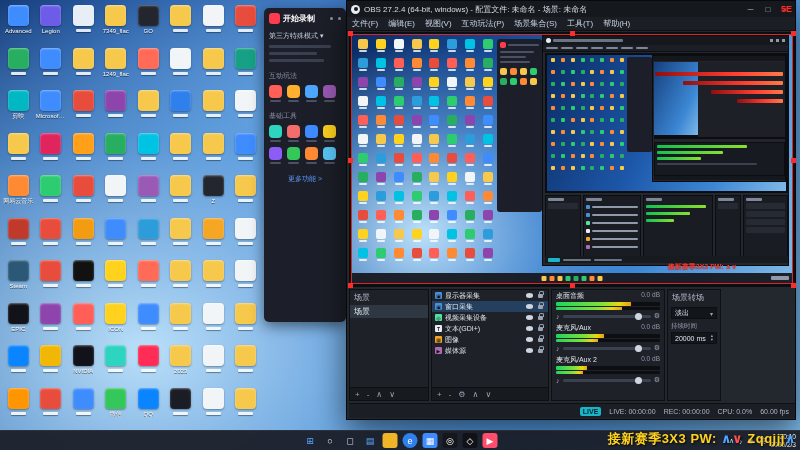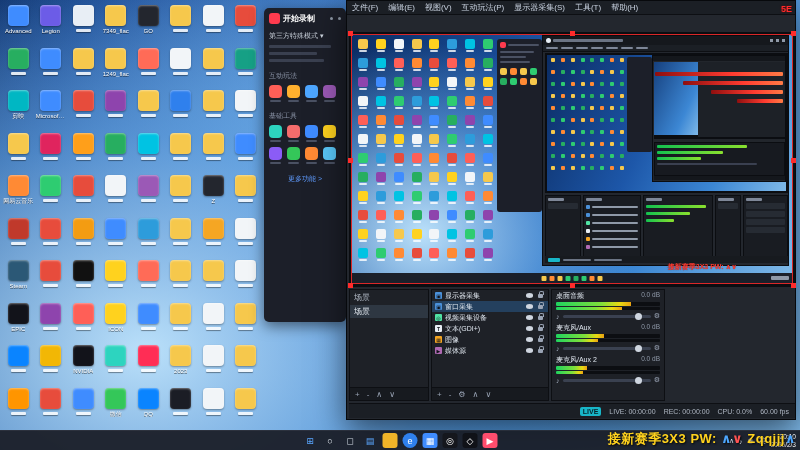--- a/index.html
+++ b/index.html
@@ -548,26 +548,33 @@
           <div class="cmp-tile-w">
             <div class="cmp-tile" style="background: rgb(90, 200, 250);"></div>
             <div class="cmp-tbar"></div>
           </div>
         </div>
       </div>
     <div class="cmp-more">更多功能 &gt;</div>
   </div>
 
   <div id="obs">
+    <div class="obs-titlebar">
+      <div class="obs-logo"></div>
+      <div class="obs-title-text">OBS 27.2.4 (64-bit, windows) - 配置文件: 未命名 - 场景: 未命名</div>
+      <span class="winbtn">─</span>
+      <span class="winbtn">□</span>
+      <span class="winbtn">×</span>
+    </div>
     <div class="obs-menubar" id="obs-menubar">
         <span class="menu-item">文件(F)</span>
         <span class="menu-item">编辑(E)</span>
         <span class="menu-item">视图(V)</span>
         <span class="menu-item">互动玩法(P)</span>
-        <span class="menu-item">显示器采集(S)</span>
+        <span class="menu-item">场景集合(S)</span>
         <span class="menu-item">工具(T)</span>
         <span class="menu-item">帮助(H)</span>
       </div>
 
     <div class="obs-preview">
       <div class="capture">
         <div id="cap-icons">
             <div class="cw">
               <span class="ctile" style="background: rgb(246, 200, 76);"></span>
               <span class="cbar2"></span>
@@ -1297,20 +1304,35 @@
               <div class="mx-ctl">
                 <span class="mx-ic">♪</span>
                 <div class="mx-slider">
                   <div class="mx-knob"></div>
                 </div>
                 <span class="mx-ic">⚙</span>
               </div>
             </div>
           </div>
       </div>
+      <div class="panel p-trans">
+        <div class="p-title">场景转场</div>
+        <div class="combo">
+          <span>淡出</span>
+          <span class="caret">▾</span>
+        </div>
+        <div class="tr-label">持续时间</div>
+        <div class="spin">
+          <span>20000 ms</span>
+          <span class="spin-ar">
+              <span>▴</span>
+              <span>▾</span>
+            </span>
+        </div>
+      </div>
     </div>
 
     <div class="obs-status">
       <div class="st-spacer"></div>
       <div class="chip">LIVE</div>
       <div class="st-text">LIVE: 00:00:00</div>
       <div class="st-text">REC: 00:00:00</div>
       <div class="st-text">CPU: 0.0%</div>
       <div class="st-text">60.00 fps</div>
     </div>

